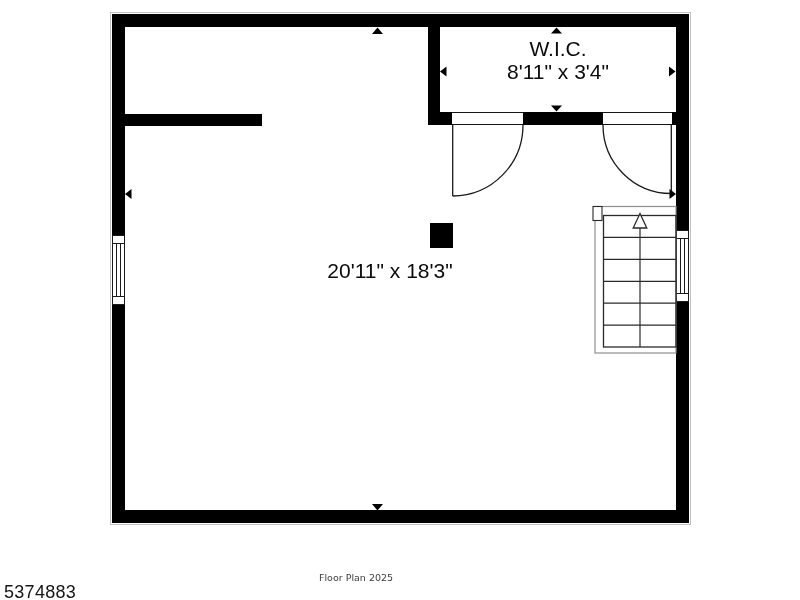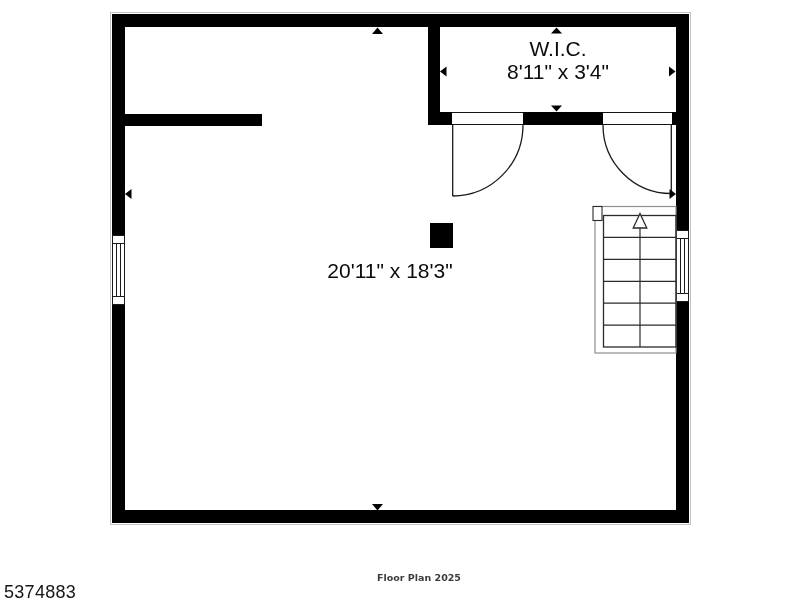--- a/index.html
+++ b/index.html
@@ -22,21 +22,21 @@
   .win-pane{
     position:absolute;top:7px;bottom:7px;left:50%;width:5px;margin-left:-2.5px;
     border-left:1px solid #1a1a1a;border-right:1px solid #1a1a1a;box-sizing:border-box;
   }
   .room-label{text-align:center;line-height:23px;font-size:21px;color:#0b0b0b;}
   .room-label .dims{white-space:nowrap;}
   .svg-overlay{position:absolute;left:0;top:0;}
   .listing-id{font-size:18px;color:#151515;letter-spacing:0.3px;}
   .caption{
     font-family:"DejaVu Sans", sans-serif;font-size:9.5px;color:#3c3c3c;
-    text-align:center;width:200px;font-weight:bold;
+    text-align:left;width:200px;
   }
 </style>
 </head>
 <body>
 
 <div class="canvas">
 
   <div class="abs shadow-outline" style="left:110px;top:12px;width:581px;height:513px"></div>
 
   <div class="abs wall" style="left:112px;top:14px;width:577px;height:13px"></div>

